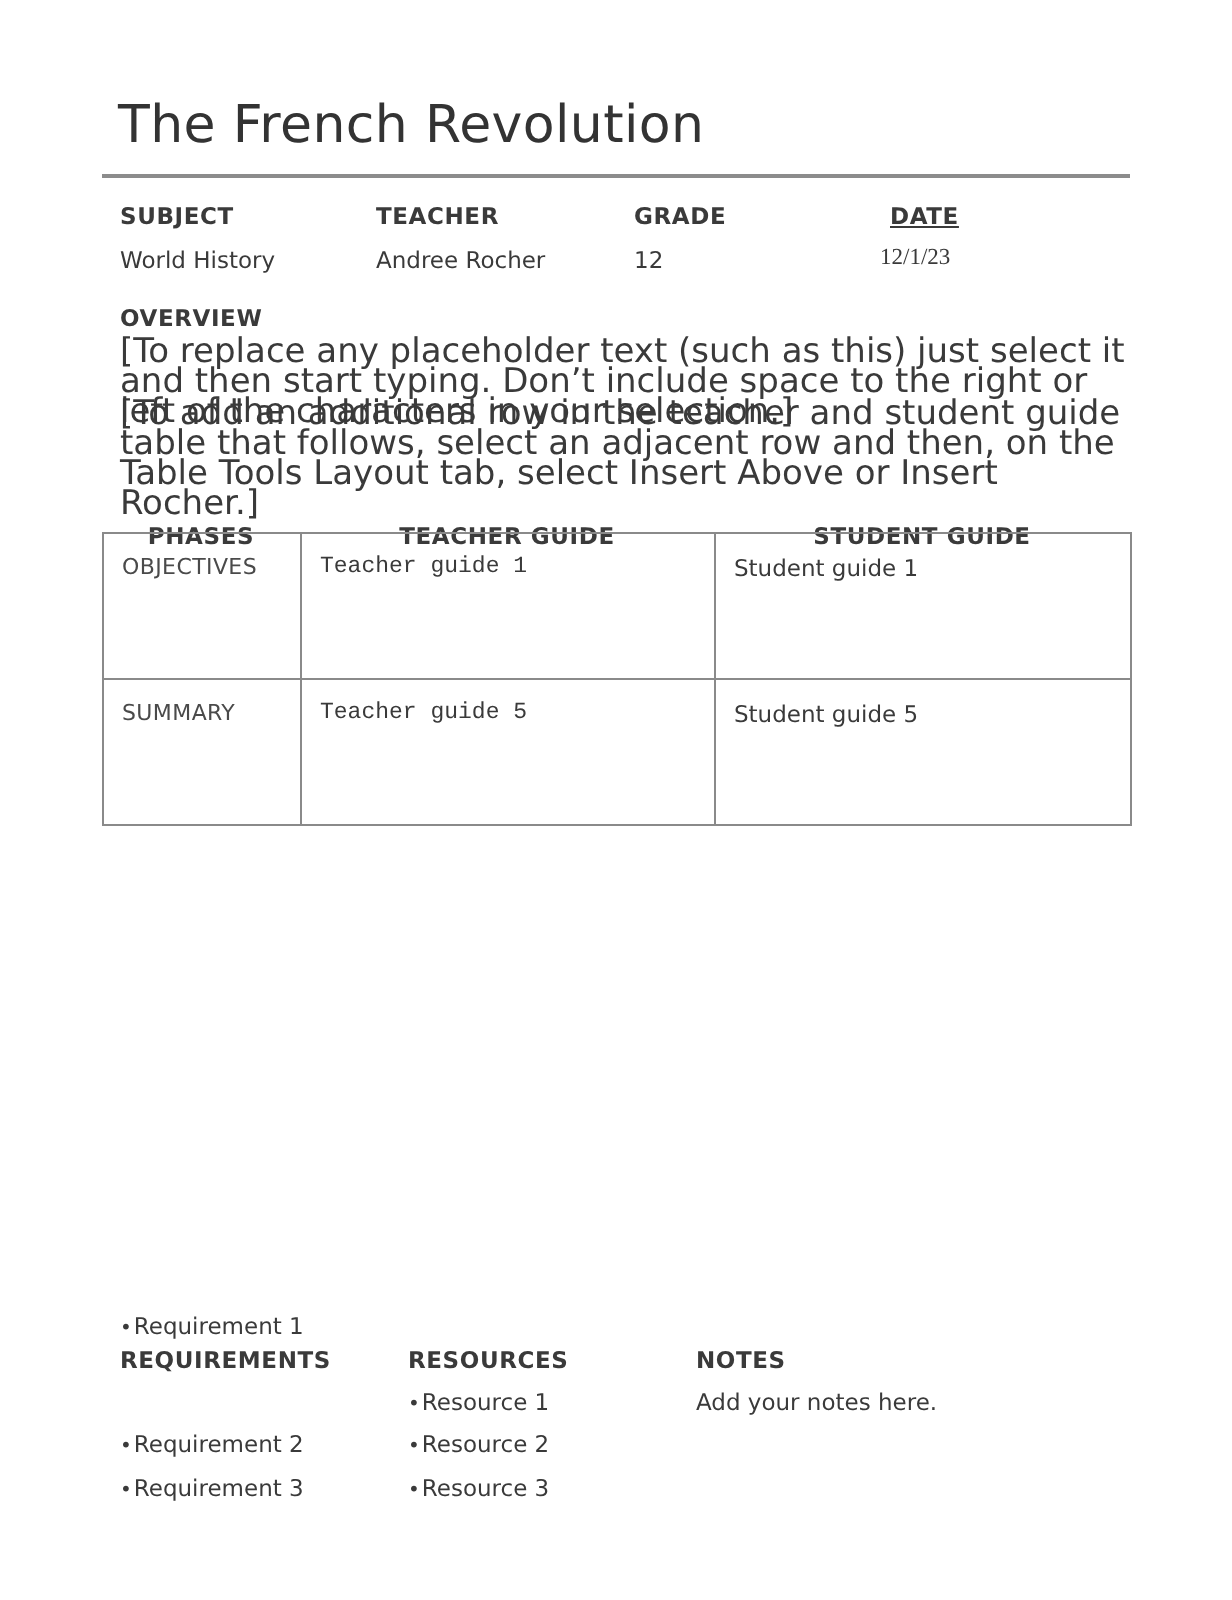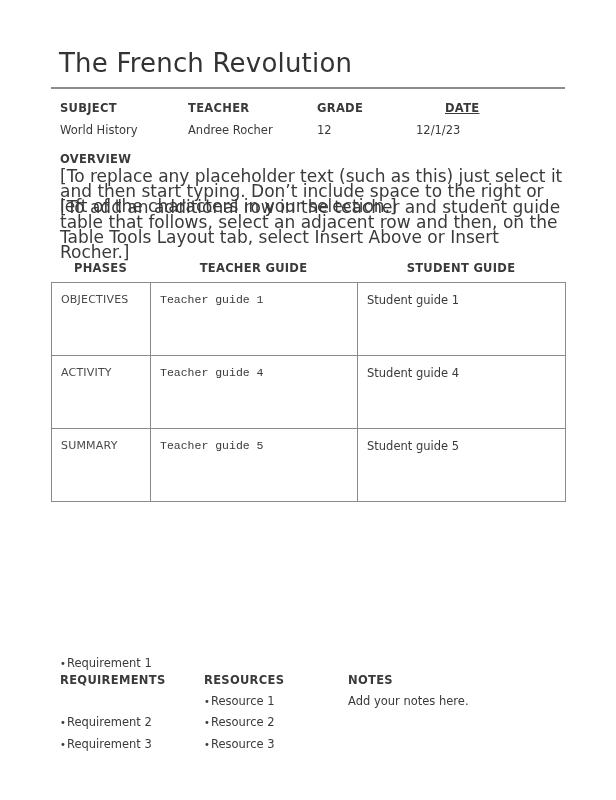--- a/index.html
+++ b/index.html
@@ -4,21 +4,21 @@
 <style>
   html, body { margin: 0; padding: 0; background: #ffffff; }
   body { width: 616px; height: 800px; position: relative; overflow: hidden;
          font-family: "DejaVu Sans", sans-serif; color: #3a3a3a; }
   .abs { position: absolute; }
   .title { left: 59px; top: 48px; font-size: 26px; color: #333333; letter-spacing: 0.2px; white-space: nowrap; }
   .rule { left: 51px; top: 87px; width: 514px; height: 2px; background: #8c8c8c; }
   .lbl { font-size: 11.5px; font-weight: bold; color: #3a3a3a; letter-spacing: 0.3px; white-space: nowrap; }
   .val { font-size: 11.5px; color: #3a3a3a; white-space: nowrap; }
   .para { left: 60px; width: 505px; font-size: 17px; line-height: 15px; color: #3a3a3a; }
-  table.guide { position: absolute; left: 51px; top: 282px; border-collapse: collapse; }
+  table.guide { position: absolute; left: 51px; top: 266px; border-collapse: collapse; }
   table.guide td { border: 1px solid #8a8a8a; vertical-align: top; height: 72px; padding: 0; font-size: 11.5px; color: #3a3a3a; }
   table.guide td div { padding: 10px 0 0 9px; }
   .c1 { width: 98px; }
   .c2 { width: 206px; font-family: Liberation Mono, monospace; }
   .c3 { width: 207px; }
   .phase { font-size: 11px; color: #4a4a4a; letter-spacing: 0.2px; }
   .th { font-size: 11.5px; font-weight: bold; color: #3a3a3a; letter-spacing: 0.3px; text-align: center; white-space: nowrap; }
   .item { font-size: 11.5px; color: #3a3a3a; white-space: nowrap; }
   .bullet { font-size: 10px; margin-right: 1px; }
 </style>
@@ -31,52 +31,41 @@
 <div class="abs lbl" style="left:60px; top:101px;">SUBJECT</div>
 <div class="abs val" style="left:60px; top:123px;">World History</div>
 
 <div class="abs lbl" style="left:188px; top:101px;">TEACHER</div>
 <div class="abs val" style="left:188px; top:123px;">Andree Rocher</div>
 
 <div class="abs lbl" style="left:317px; top:101px;">GRADE</div>
 <div class="abs val" style="left:317px; top:123px;">12</div>
 
 <div class="abs lbl" style="left:445px; top:101px;text-decoration:underline;">DATE</div>
-<div class="abs val" style="left:416px; top:123px;">12/1/23</div>
+<div class="abs val" style="left:440px; top:123px;font-family:Liberation Serif, serif;">12/1/23</div>
 
 <div class="abs lbl" style="left:60px; top:152px;">OVERVIEW</div>
 <div class="abs para" style="top:169px;">[To replace any placeholder text (such as this) just select it and then start typing. Don’t include space to the right or left of the characters in your selection.]</div>
 <div class="abs para" style="top:200px;">[To add an additional row in the teacher and student guide table that follows, select an adjacent row and then, on the Table Tools Layout tab, select Insert Above or Insert Rocher.]</div>
 
 <div class="abs th" style="left:51px; width:99px; top:261px;">PHASES</div>
 <div class="abs th" style="left:150px; width:207px; top:261px;">TEACHER GUIDE</div>
 <div class="abs th" style="left:357px; width:208px; top:261px;">STUDENT GUIDE</div>
 
 <table class="guide">
   <tbody>
       <tr>
     <td class="c1">
           <div class="phase">OBJECTIVES</div>
         </td>
     <td class="c2">
           <div>Teacher guide 1</div>
         </td>
     <td class="c3">
           <div>Student guide 1</div>
-        </td>
-  </tr>
-  <tr>
-    <td class="c1">
-          <div class="phase">ACTIVITY</div>
-        </td>
-    <td class="c2">
-          <div>Teacher guide 4</div>
-        </td>
-    <td class="c3">
-          <div>Student guide 4</div>
         </td>
   </tr>
   <tr>
     <td class="c1">
           <div class="phase">SUMMARY</div>
         </td>
     <td class="c2">
           <div>Teacher guide 5</div>
         </td>
     <td class="c3">

